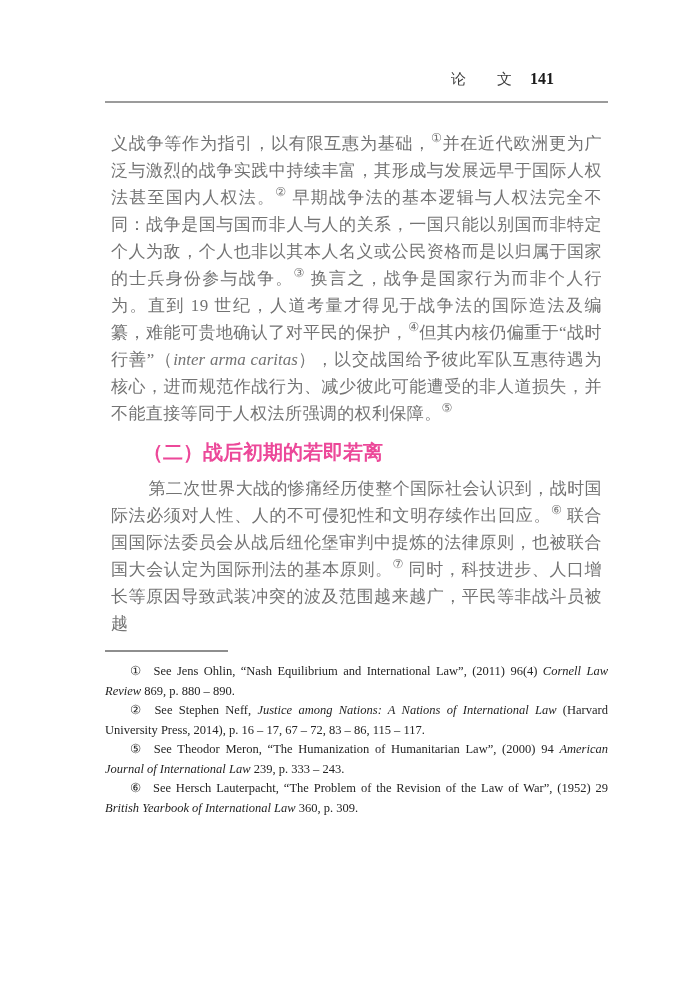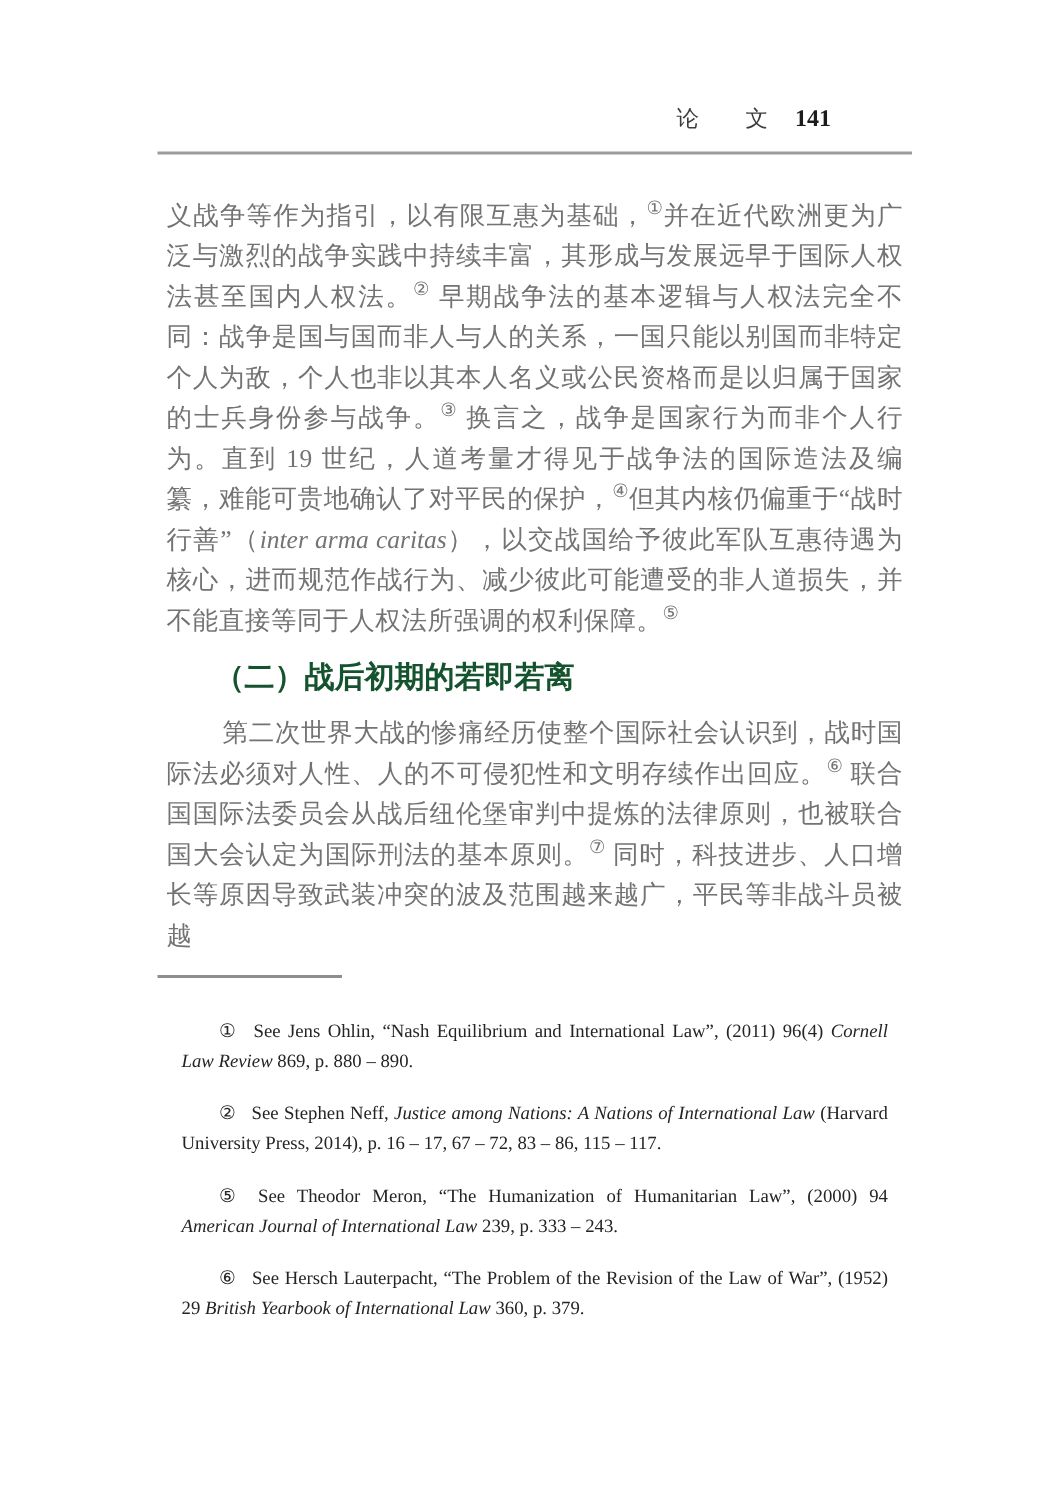--- a/index.html
+++ b/index.html
@@ -54,21 +54,21 @@
     color: #737373;
   }
   .para.no-indent { text-indent: 0; }
   .para.indent { text-indent: 2.2em; }
   .section-heading {
     margin: 10px 0 8px 0;
     font-size: 20px;
     font-weight: bold;
     line-height: 30px;
     text-indent: 1.9em;
-    color: #14532d;
+    color: #ec4899;
   }
   .seg-sup {
     font-size: 0.72em;
     vertical-align: super;
     line-height: 0;
     letter-spacing: 0;
   }
   .seg-italic { font-style: italic; letter-spacing: 0; }
   
   .footnote-rule {
@@ -79,21 +79,21 @@
     height: 2px;
     background: #8e8e8e;
   }
   .footnotes {
     position: absolute;
     top: 662px;
     left: 105px;
     width: 503px;
   }
   .footnote {
-    margin: 16px;
+    margin: 0;
     font-size: 12.5px;
     line-height: 19.5px;
     text-indent: 2em;
     text-align: justify;
     color: #242424;
   }
   .fn-marker { margin-right: 10px; }
 </style>
 </head>
 <body>
@@ -112,16 +112,16 @@
     <h2 class="section-heading">（二）战后初期的若即若离</h2>
     <p class="para indent"><span>第二次世界大战的惨痛经历使整个国际社会认识到，战时国际法必须对人性、人的不可侵犯性和文明存续作出回应。</span><span class="seg-sup">⑥</span><span> 联合国国际法委员会从战后纽伦堡审判中提炼的法律原则，也被联合国大会认定为国际刑法的基本原则。</span><span class="seg-sup">⑦</span><span> 同时，科技进步、人口增长等原因导致武装冲突的波及范围越来越广，平民等非战斗员被越</span></p>
   </div>
 
   <div class="footnote-rule"></div>
 
   <div class="footnotes">
       <p class="footnote"><span class="fn-marker">①</span><span>See Jens Ohlin, “Nash Equilibrium and International Law”, (2011) 96(4) </span><span class="seg-italic">Cornell Law Review</span><span> 869, p. 880 – 890.</span></p>
       <p class="footnote"><span class="fn-marker">②</span><span>See Stephen Neff, </span><span class="seg-italic">Justice among Nations: A Nations of International Law</span><span> (Harvard University Press, 2014), p. 16 – 17, 67 – 72, 83 – 86, 115 – 117.</span></p>
       <p class="footnote"><span class="fn-marker">⑤</span><span>See Theodor Meron, “The Humanization of Humanitarian Law”, (2000) 94 </span><span class="seg-italic">American Journal of International Law</span><span> 239, p. 333 – 243.</span></p>
-      <p class="footnote"><span class="fn-marker">⑥</span><span>See Hersch Lauterpacht, “The Problem of the Revision of the Law of War”, (1952) 29 </span><span class="seg-italic">British Yearbook of International Law</span><span> 360, p. 379.</span></p>
+      <p class="footnote"><span class="fn-marker">⑥</span><span>See Hersch Lauterpacht, “The Problem of the Revision of the Law of War”, (1952) 29 </span><span class="seg-italic">British Yearbook of International Law</span><span> 360, p. 309.</span></p>
     </div>
 
 </div>
 
 </body></html>

